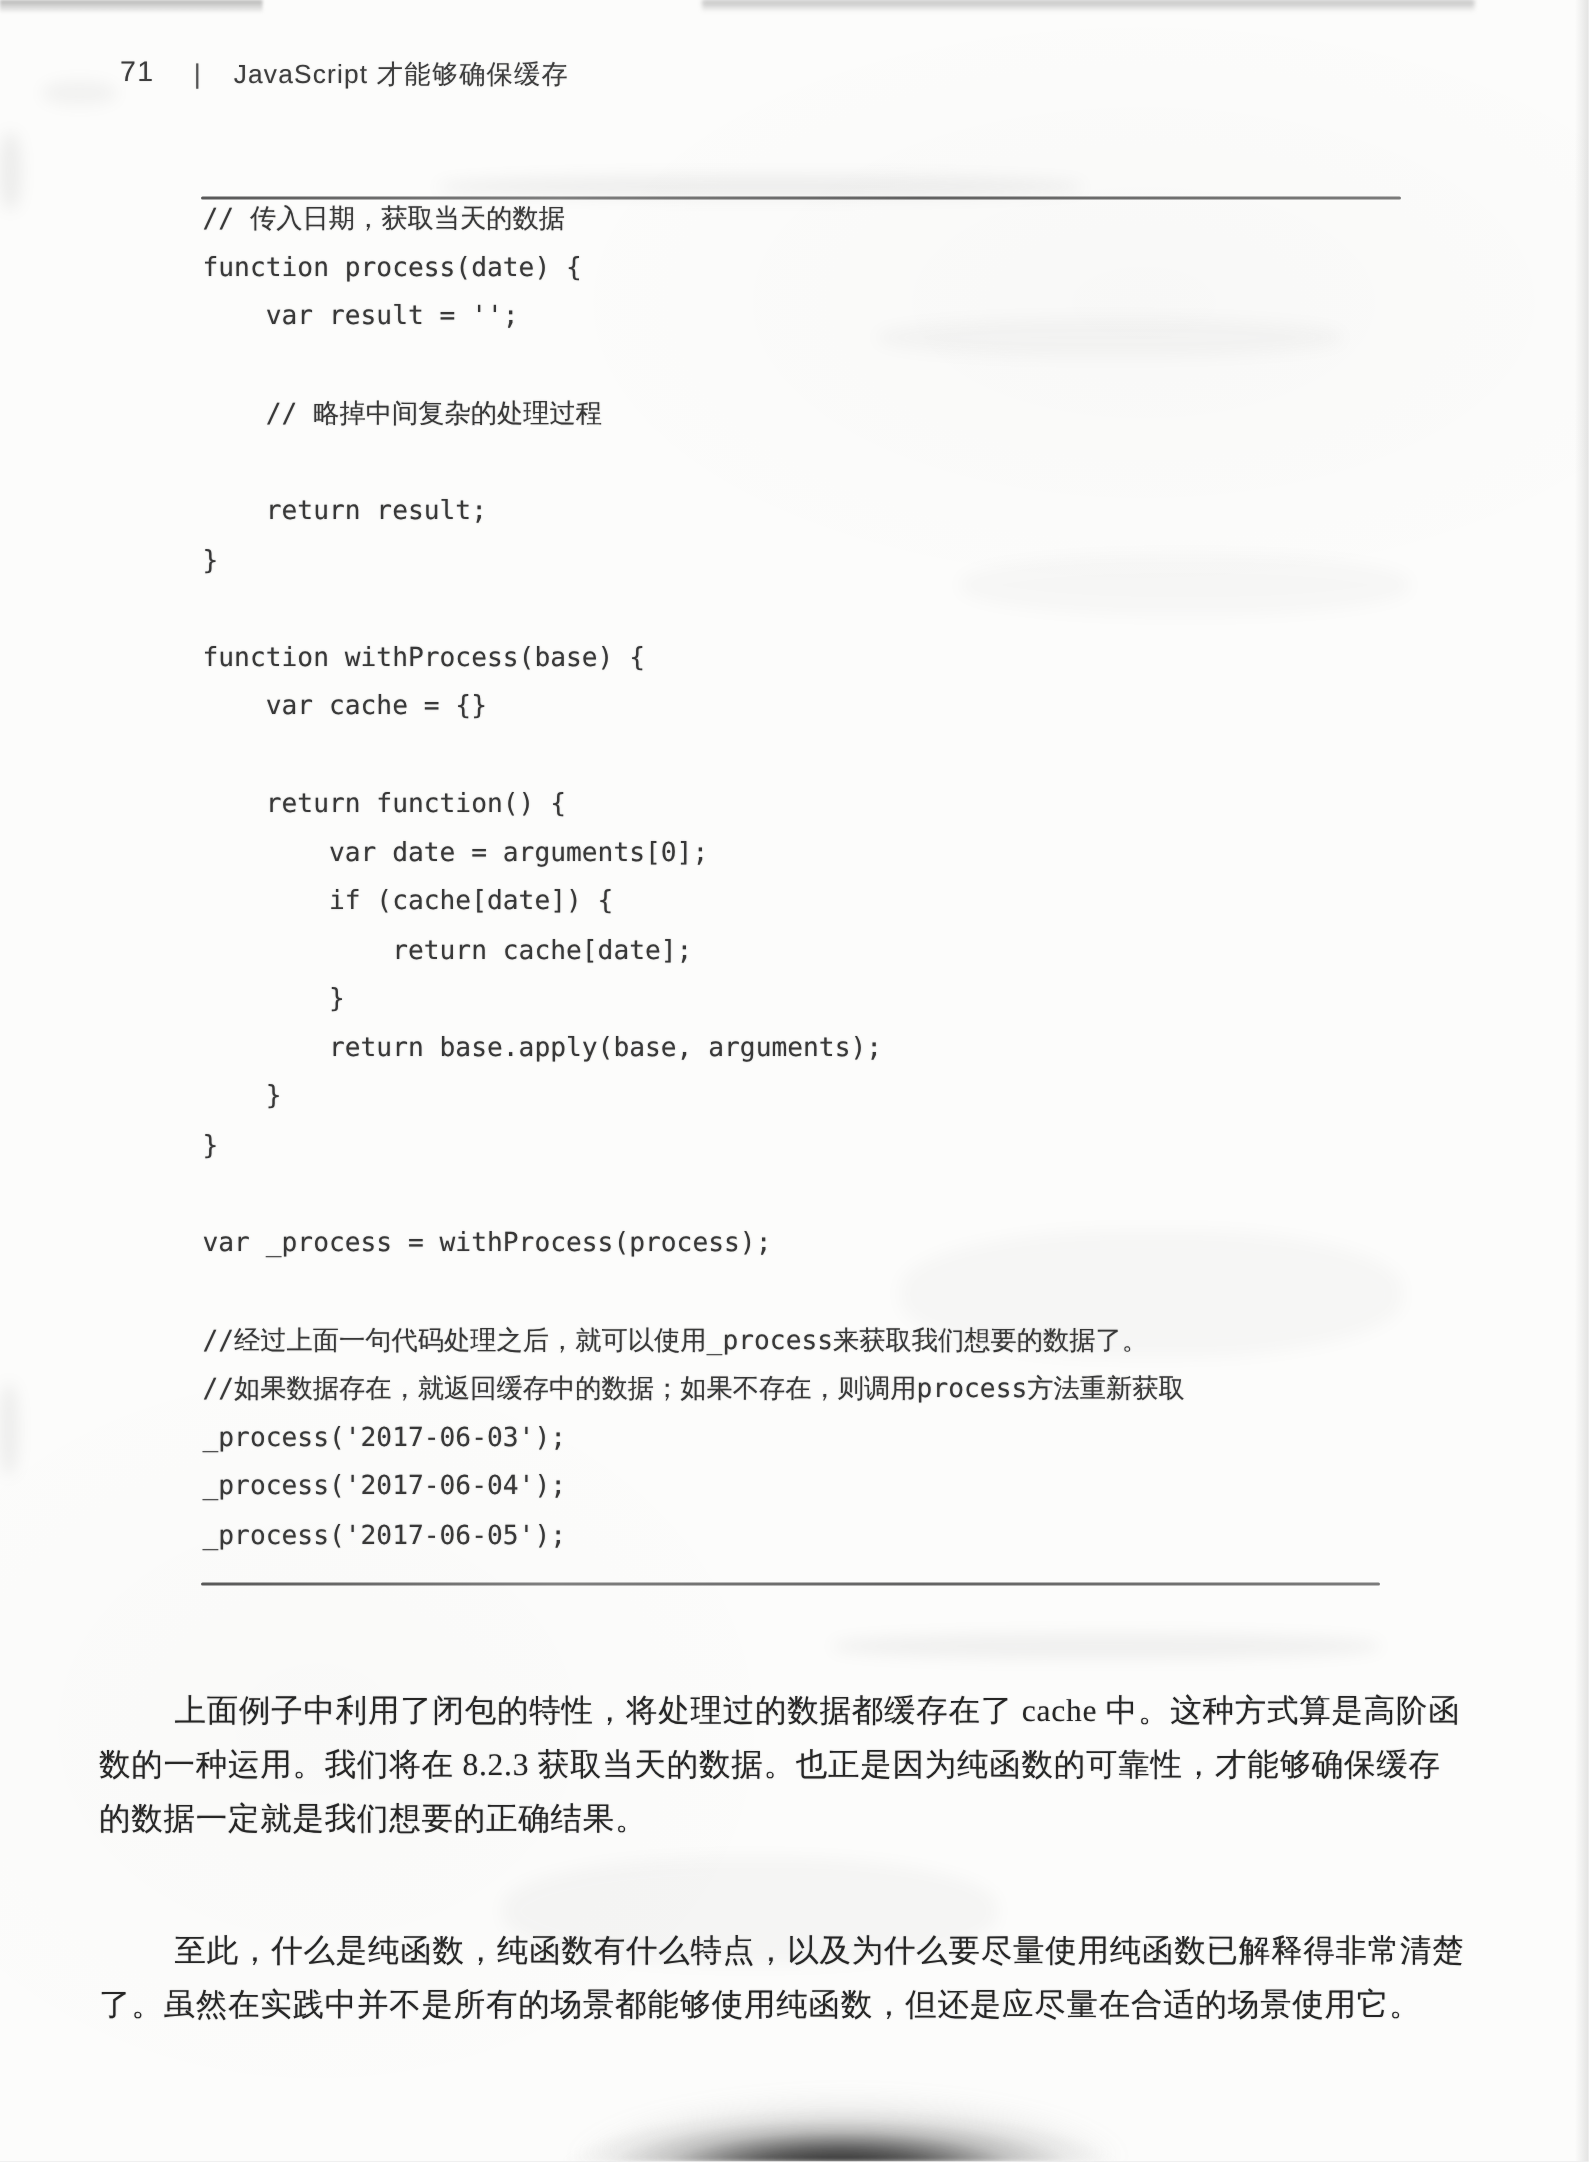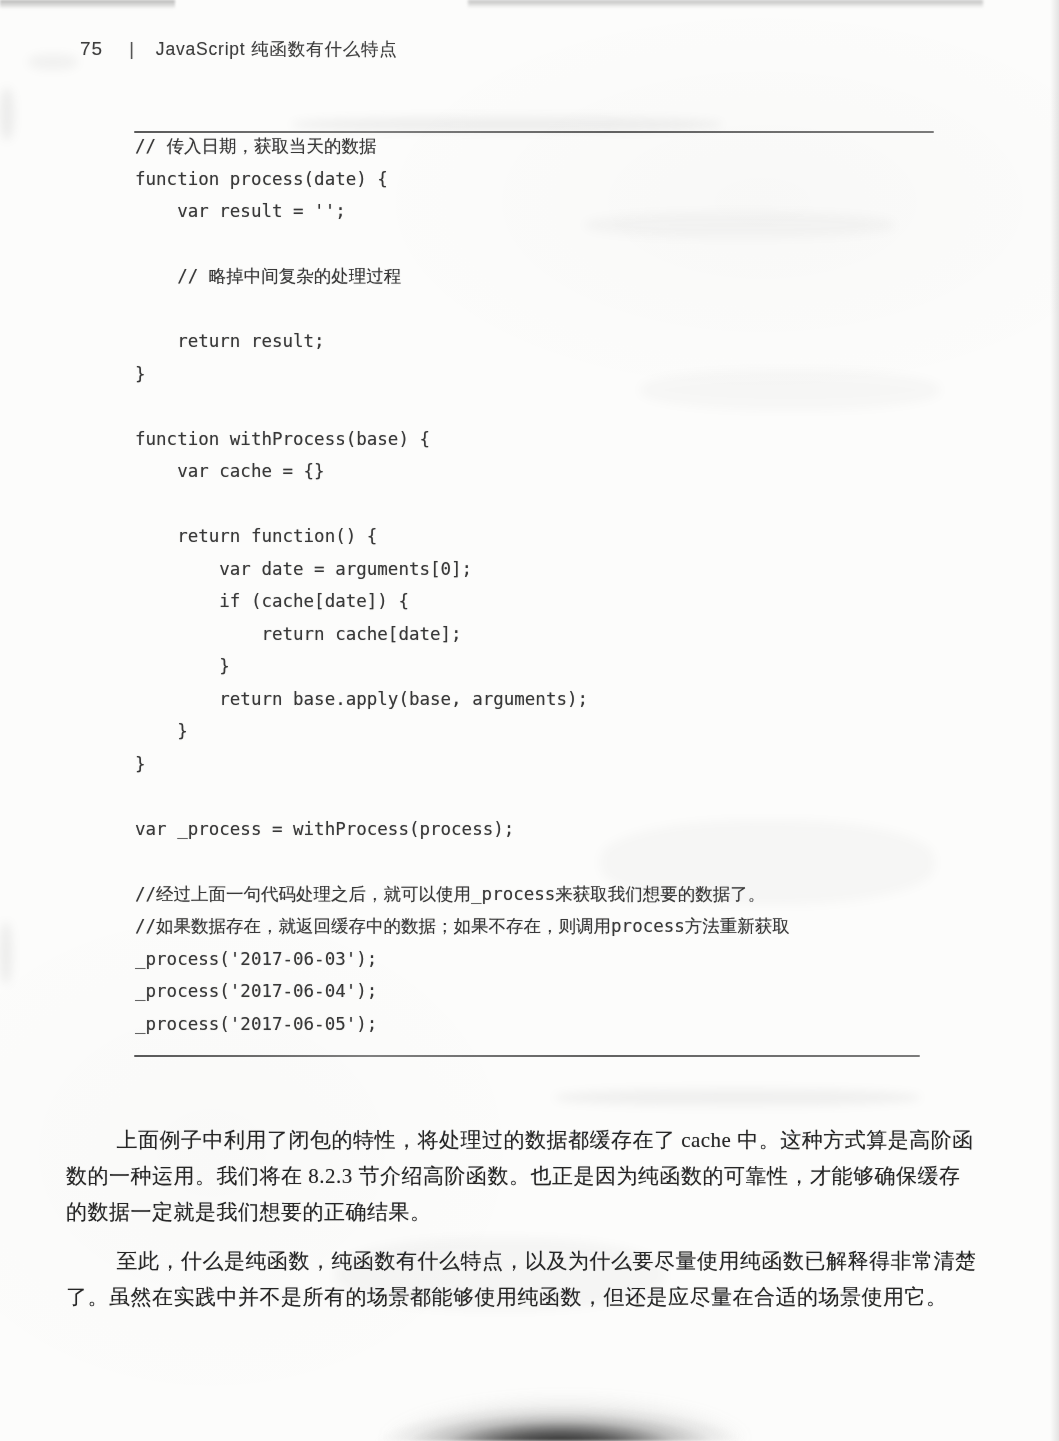--- a/index.html
+++ b/index.html
@@ -83,21 +83,21 @@
     font-family: "Liberation Serif", "DejaVu Serif", serif;
     font-size: 21px;
     line-height: 36px;
     letter-spacing: 0.5px;
     color: #262626;
     text-shadow: 0 0 1px rgba(60,60,60,0.4);
     white-space: pre-line;
     text-indent: 2.4em;
   }
   .para-1 { top: 1122px; }
-  .para-2 { top: 1243px; }
+  .para-2 { top: 1282px; }
 
   
   .artifact { position: absolute; pointer-events: none; }
   .top-smudge-left {
     left: 0; top: 0; width: 175px; height: 9px;
     background: linear-gradient(to bottom, rgba(110,110,110,0.5), rgba(170,170,170,0));
     filter: blur(1.2px);
   }
   .top-smudge-center {
     left: 468px; top: 0; width: 515px; height: 8px;
@@ -148,23 +148,23 @@
   <div class="artifact ghost g2"></div>
   <div class="artifact ghost g3"></div>
   <div class="artifact ghost g4"></div>
   <div class="artifact ghost g5"></div>
   <div class="artifact ghost g6"></div>
   <div class="artifact ghost g7"></div>
   <div class="artifact ghost g8"></div>
   <div class="artifact ghost g9"></div>
 
   <div class="page-header">
-    <span class="page-number">75</span>
+    <span class="page-number">71</span>
     <span class="header-sep">|</span>
-    <span class="book-title">JavaScript 纯函数有什么特点</span>
+    <span class="book-title">JavaScript 才能够确保缓存</span>
   </div>
 
   <div class="rule rule-top"></div>
   <pre class="code-listing">// 传入日期，获取当天的数据
 function process(date) {
     var result = '';
 
     // 略掉中间复杂的处理过程
 
     return result;
@@ -185,21 +185,21 @@
 var _process = withProcess(process);
 
 //经过上面一句代码处理之后，就可以使用_process来获取我们想要的数据了。
 //如果数据存在，就返回缓存中的数据；如果不存在，则调用process方法重新获取
 _process('2017-06-03');
 _process('2017-06-04');
 _process('2017-06-05');</pre>
   <div class="rule rule-bottom"></div>
 
   <div class="body-para para-1">上面例子中利用了闭包的特性，将处理过的数据都缓存在了 cache 中。这种方式算是高阶函
-数的一种运用。我们将在 8.2.3 节介绍高阶函数。也正是因为纯函数的可靠性，才能够确保缓存
+数的一种运用。我们将在 8.2.3 获取当天的数据。也正是因为纯函数的可靠性，才能够确保缓存
 的数据一定就是我们想要的正确结果。</div>
   <div class="body-para para-2">至此，什么是纯函数，纯函数有什么特点，以及为什么要尽量使用纯函数已解释得非常清楚
 了。虽然在实践中并不是所有的场景都能够使用纯函数，但还是应尽量在合适的场景使用它。</div>
 
   <div class="artifact bottom-shadow-halo"></div>
   <div class="artifact bottom-shadow"></div>
 
 </div>
 
 </body></html>

